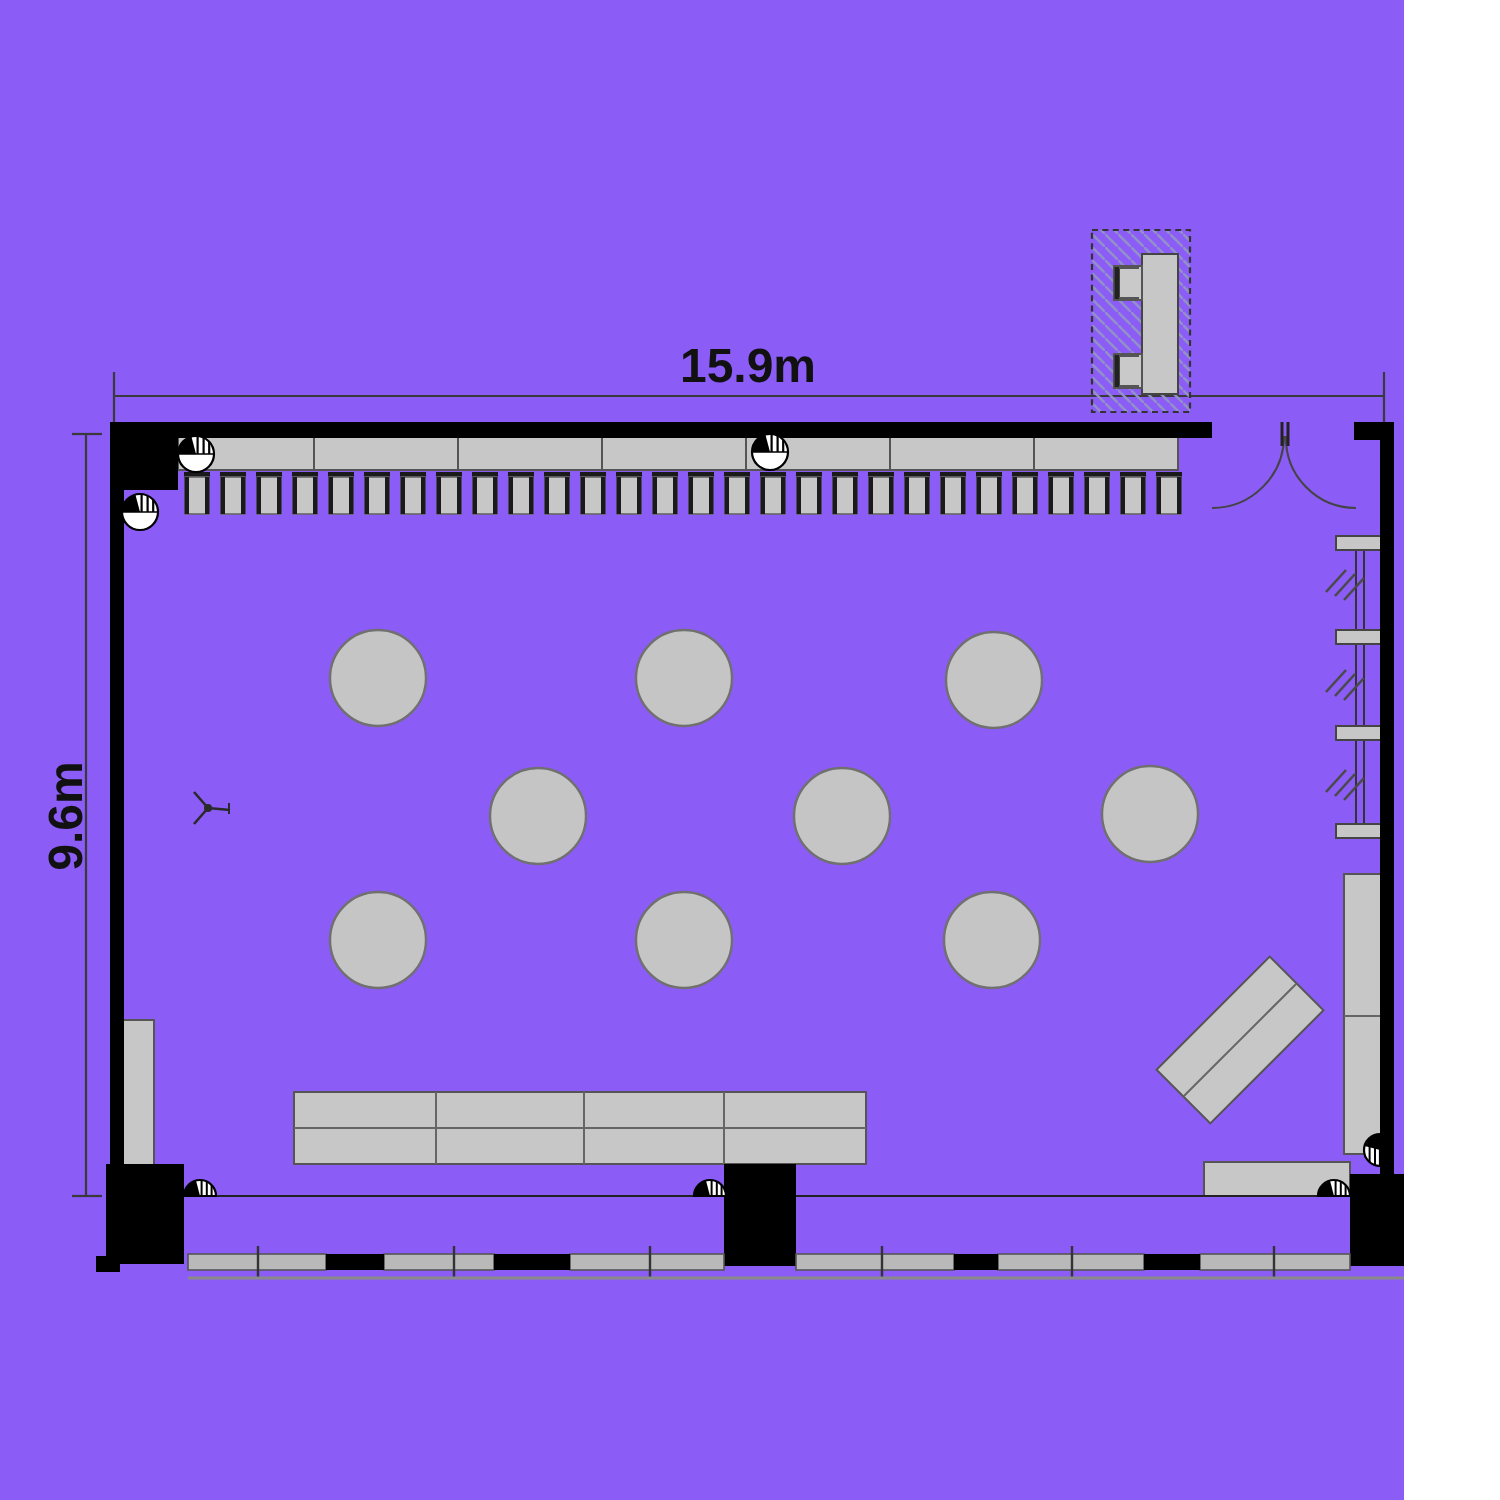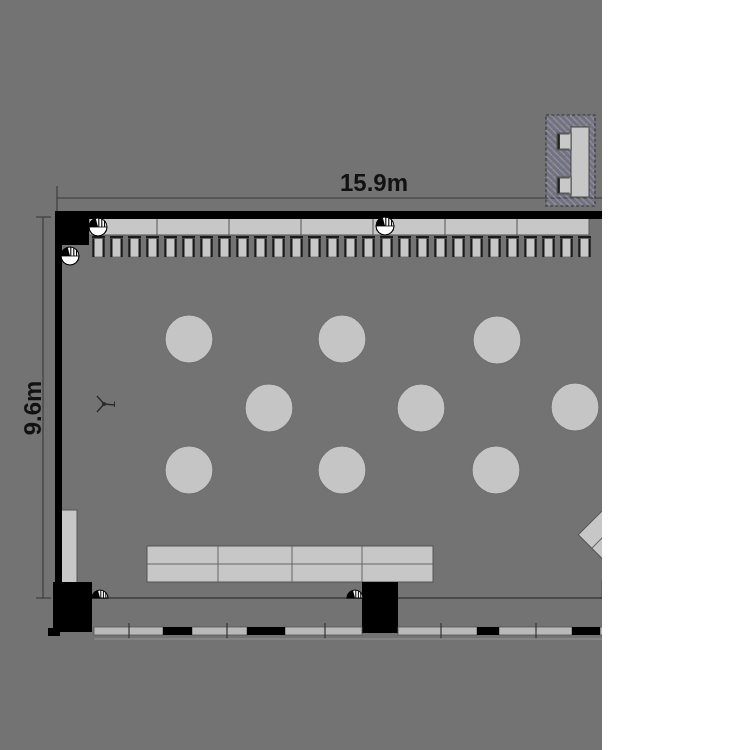--- a/index.html
+++ b/index.html
@@ -1,16 +1,16 @@
 <!DOCTYPE html>
 <html><head>
 <meta charset="utf-8">
 <style>
   html,body { margin:0; padding:0; background:#ffffff; }
-  .canvas   { position:relative; width:602px; height:750px; background:#737373; overflow:hidden; }
+  .canvas   { position:relative; width:702px; height:750px; background:#8b5cf6; overflow:hidden; }
   svg       { display:block; }
   .dim-text { font-family:"Liberation Sans", sans-serif; font-weight:bold; font-size:24px; fill:#111111; }
 </style>
 </head>
 <body>
 
 <div class="canvas">
   <svg id="plan" width="750" height="750" viewBox="0 0 750 750" xmlns="http://www.w3.org/2000/svg" xmlns:xlink="http://www.w3.org/1999/xlink">
     <defs>
       <pattern id="hatchPat" width="6.5" height="6.5" patternUnits="userSpaceOnUse">

